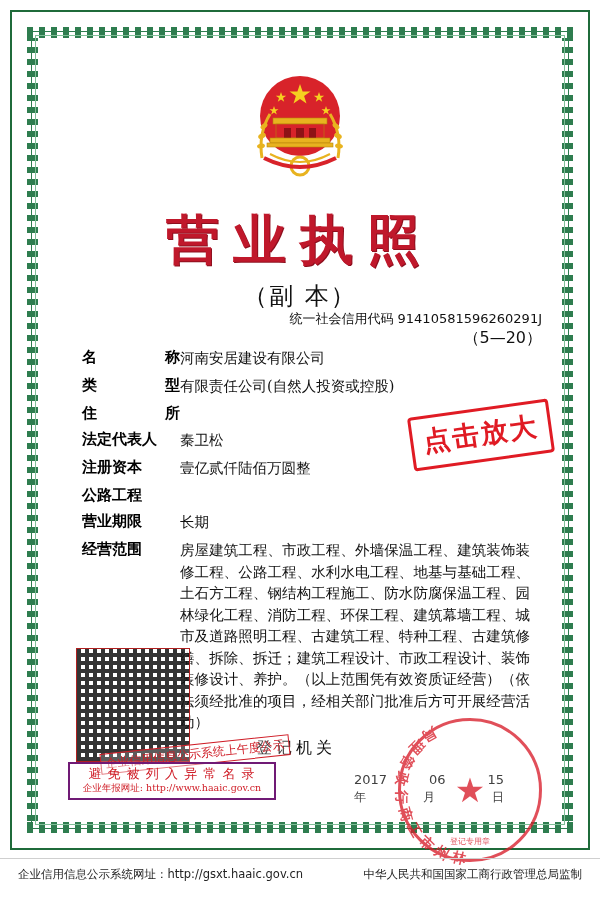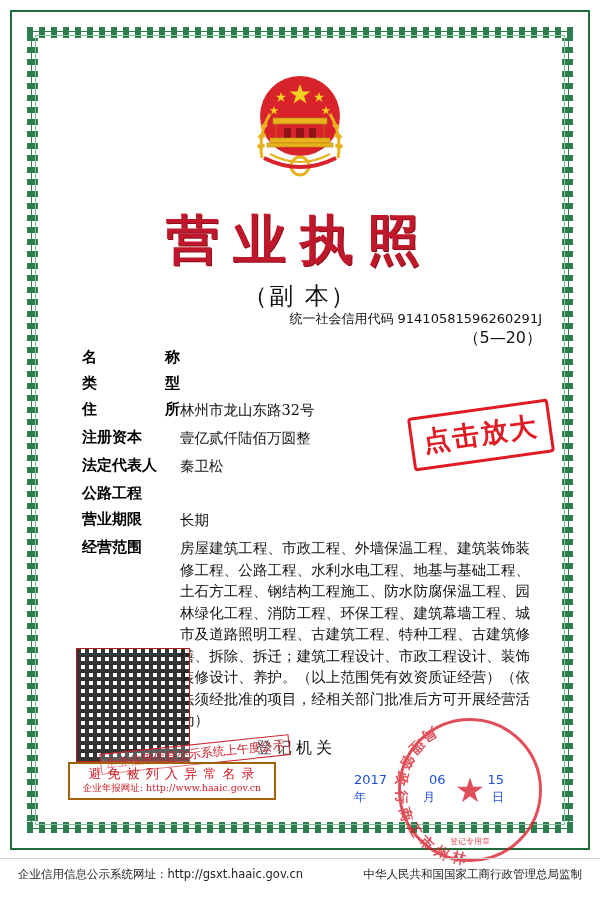--- a/index.html
+++ b/index.html
@@ -189,21 +189,21 @@
     color: #111;
   }
 
   
   .date-line {
     position: absolute;
     right: 96px;
     top: 772px;
     width: 150px;
     font-family: "DejaVu Sans", sans-serif;
-    color: #1d4ed8;
+    color: #404040;
   }
   .date-nums, .date-units {
     display: flex;
     justify-content: space-between;
     font-size: 13px;
   }
   .date-units { margin-top: 2px; font-size: 12px; }
 
   
   .seal {
@@ -268,21 +268,21 @@
       repeating-linear-gradient(90deg, #111 0 4px, transparent 4px 8px),
       repeating-linear-gradient(0deg, #111 0 4px, transparent 4px 8px);
     background-size: 8px 8px, 8px 8px;
     opacity: 0.85;
   }
   .qr-note {
     position: absolute;
     left: 68px;
     top: 762px;
     width: 200px;
-    border: 2px solid #a16207;
+    border: 2px solid #701a75;
     color: #cf1c26;
     font-family: "DejaVu Serif", serif;
     font-size: 11px;
     line-height: 14px;
     text-align: center;
     padding: 3px 2px;
     background: rgba(255,255,255,0.4);
   }
   .qr-note .big {
     font-size: 13px;
@@ -385,49 +385,50 @@
   </div>
   <div class="serial">（5—20）</div>
 
   <div class="fields">
 
     <div class="row">
       <div class="label">
         <span>名</span>
         <span>称</span>
       </div>
+      <div class="value">河南安居建设有限公司</div>
     </div>
 
     <div class="row">
       <div class="label">
         <span>类</span>
         <span>型</span>
       </div>
+      <div class="value">有限责任公司(自然人投资或控股)</div>
     </div>
 
     <div class="row">
       <div class="label">
         <span>住</span>
         <span>所</span>
       </div>
-      <div class="value">林州市龙山东路32号</div>
+    </div>
+
+    <div class="row">
+      <div class="label">
+        <span>法定代表人</span>
+      </div>
+      <div class="value">秦卫松</div>
     </div>
 
     <div class="row">
       <div class="label">
         <span>注册资本</span>
       </div>
       <div class="value">壹亿贰仟陆佰万圆整</div>
-    </div>
-
-    <div class="row">
-      <div class="label">
-        <span>法定代表人</span>
-      </div>
-      <div class="value">秦卫松</div>
     </div>
 
     <div class="row">
       <div class="label">
         <span>公路工程</span>
       </div>
     </div>
 
     <div class="row">
       <div class="label">

